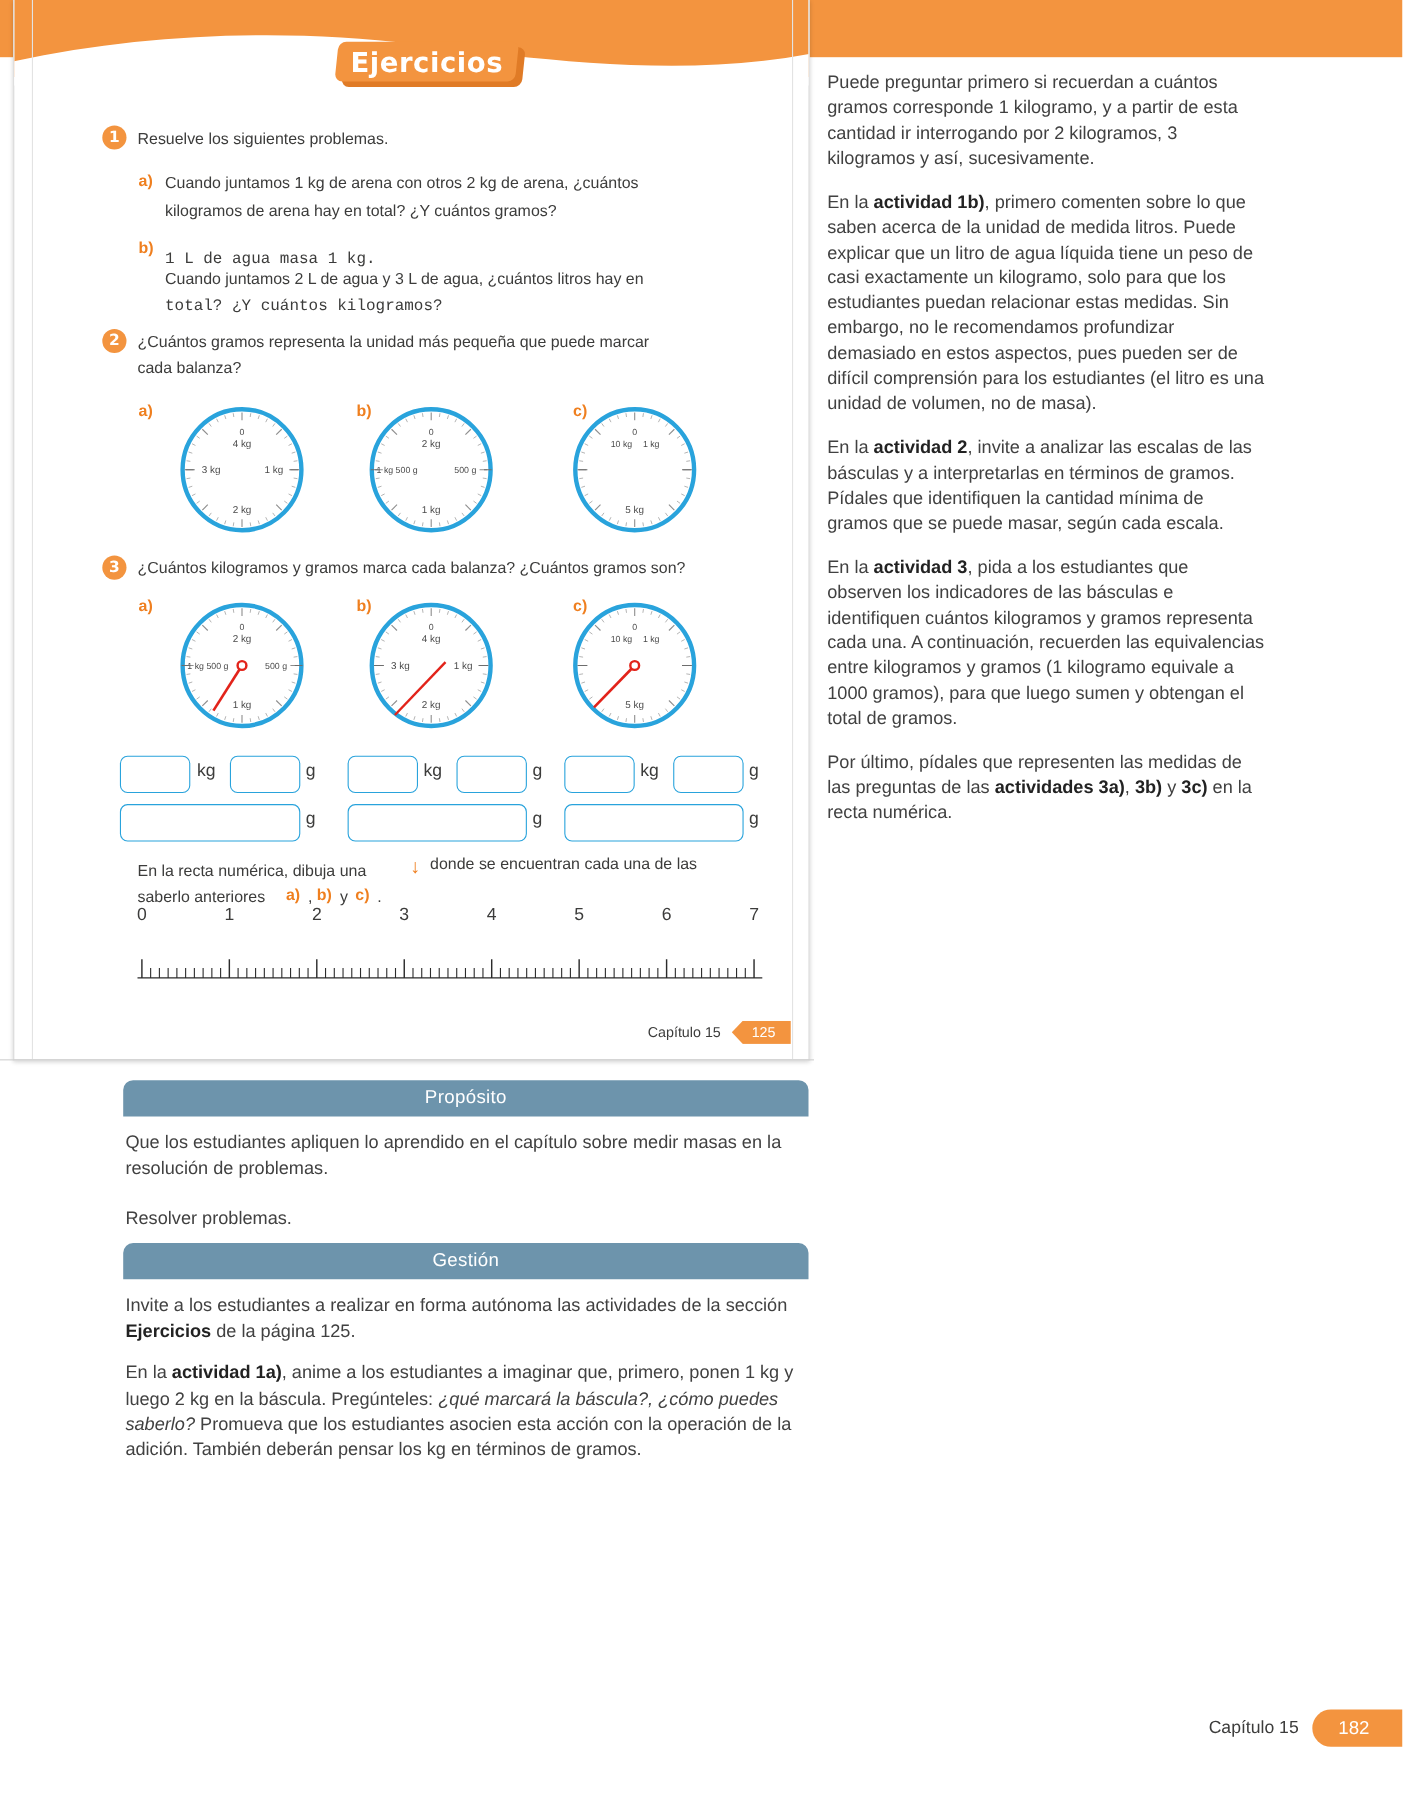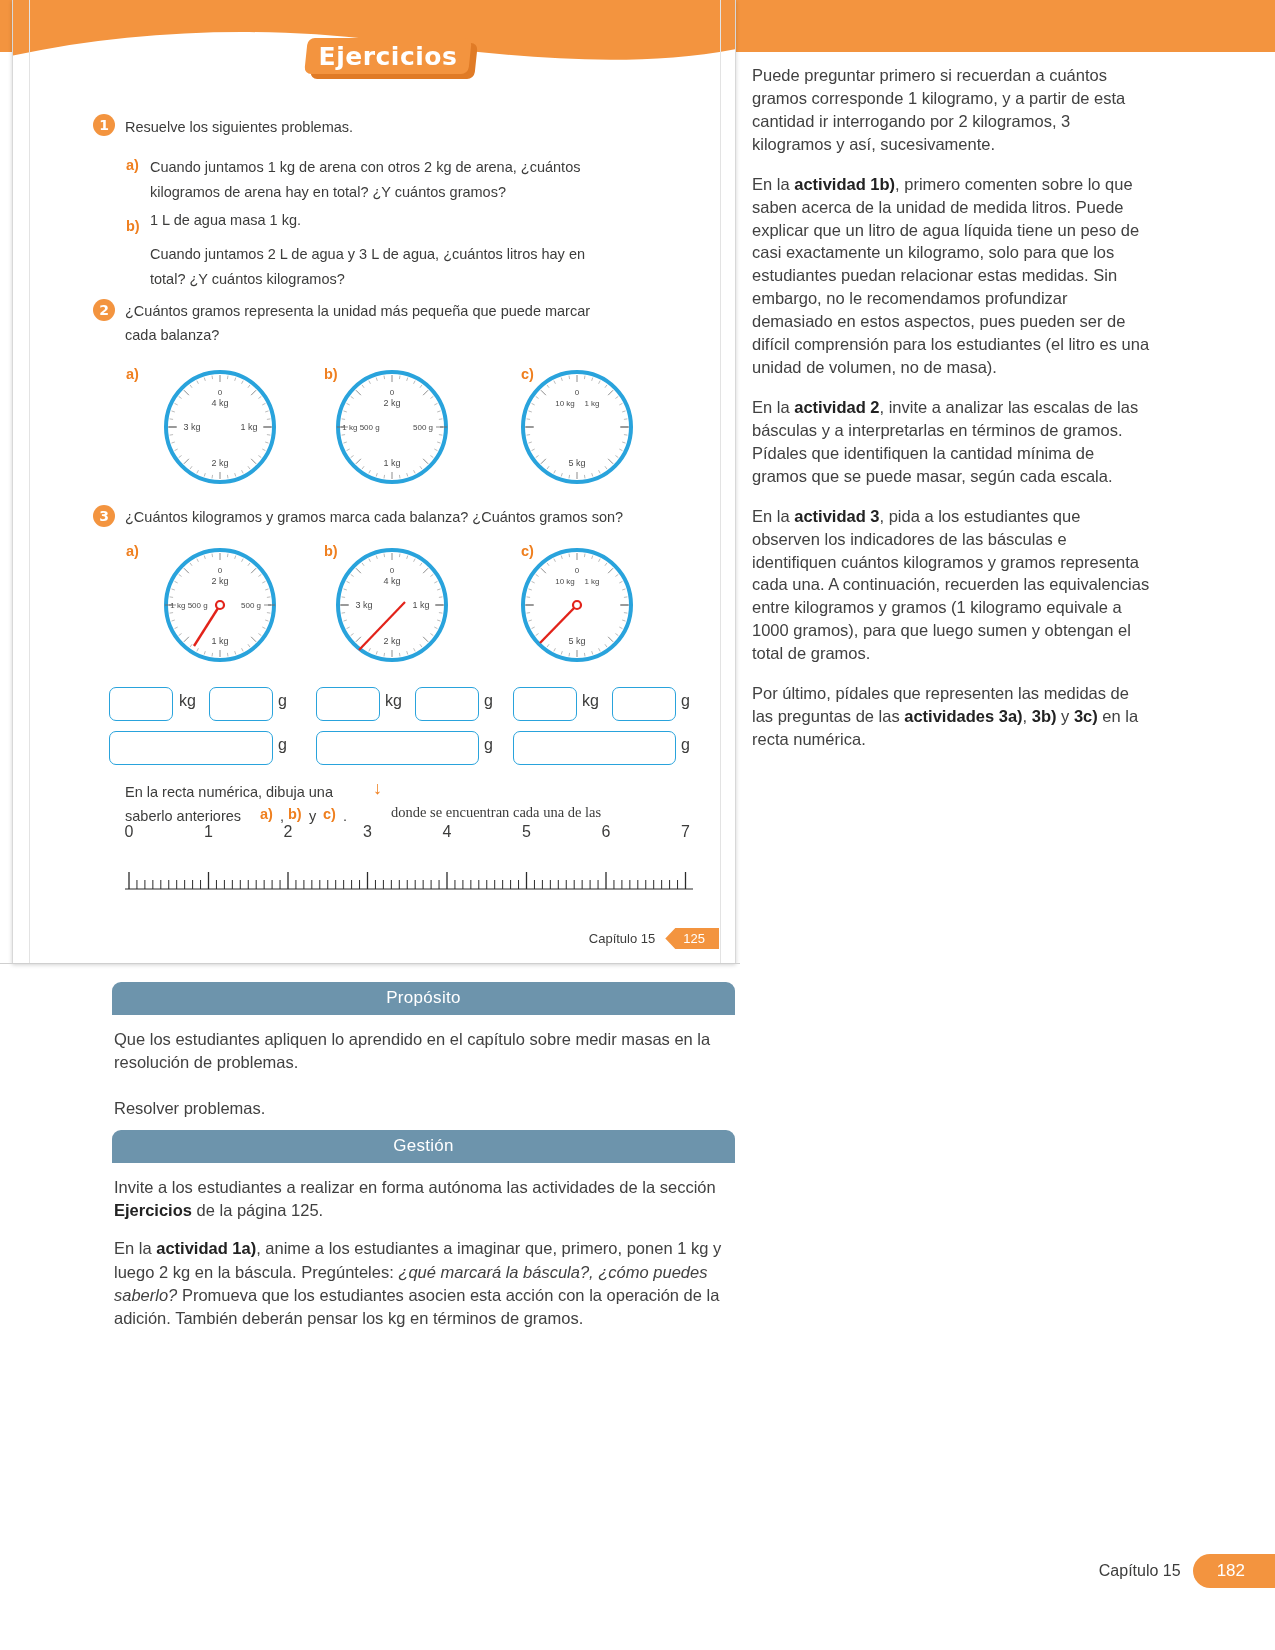--- a/index.html
+++ b/index.html
@@ -190,23 +190,23 @@
   <div class="sp-content">
 
     <div class="num-badge" style="left:80px;top:114px;">1</div>
     <div class="q-text" style="left:112px;top:117px;width:560px;">Resuelve los siguientes problemas.</div>
 
     <div class="sub-letter" style="left:113px;top:157px;">a)</div>
     <div class="sub-text" style="left:137px;top:157px;width:530px;">Cuando juntamos 1 kg de arena con otros 2 kg de arena, ¿cuántos</div>
     <div class="sub-text" style="left:137px;top:182px;width:530px;">kilogramos de arena hay en total? ¿Y cuántos gramos?</div>
 
     <div class="sub-letter" style="left:113px;top:218px;">b)</div>
-    <div class="sub-text" style="left:137px;top:210px;width:530px;">1 L de agua masa 1 kg.</div>
+    <div class="sub-text" style="left:137px;top:226px;width:530px;font-family:Liberation Mono, monospace;">1 L de agua masa 1 kg.</div>
     <div class="sub-text" style="left:137px;top:244px;width:530px;">Cuando juntamos 2 L de agua y 3 L de agua, ¿cuántos litros hay en</div>
-    <div class="sub-text" style="left:137px;top:269px;width:530px;">total? ¿Y cuántos kilogramos?</div>
+    <div class="sub-text" style="left:137px;top:269px;width:530px;font-family:Liberation Mono, monospace;">total? ¿Y cuántos kilogramos?</div>
 
     <div class="num-badge" style="left:80px;top:299px;">2</div>
     <div class="q-text" style="left:112px;top:301px;width:560px;">¿Cuántos gramos representa la unidad más pequeña que puede marcar</div>
     <div class="q-text" style="left:112px;top:325px;width:560px;">cada balanza?</div>
 
     <div class="sub-letter" style="left:113px;top:366px;">a)</div>
     <div class="sub-letter" style="left:311px;top:366px;">b)</div>
     <div class="sub-letter" style="left:508px;top:366px;">c)</div>
 
     <div class="scale" style="left:148px;top:368px;">
@@ -568,21 +568,21 @@
 
     <div class="ansbox" style="left:96px;top:731px;width:162px;height:32px;"></div>
     <div class="unit" style="left:265px;top:736px;">g</div>
     <div class="ansbox" style="left:303px;top:731px;width:161px;height:32px;"></div>
     <div class="unit" style="left:471px;top:736px;">g</div>
     <div class="ansbox" style="left:500px;top:731px;width:161px;height:32px;"></div>
     <div class="unit" style="left:668px;top:736px;">g</div>
 
     <div class="sub-text" style="left:112px;top:782px;">En la recta numérica, dibuja una</div>
     <div style="position:absolute;left:360px;top:778px;color:#ef7f1f;font-size:18px;font-family:'Liberation Sans',sans-serif;">↓</div>
-    <div class="sub-text" style="left:378px;top:802px;font-family:Liberation Serif, serif;">donde se encuentran cada una de las</div>
+    <div class="sub-text" style="left:378px;top:776px;">donde se encuentran cada una de las</div>
     <div class="sub-text" style="left:112px;top:806px;">saberlo anteriores</div>
     <div class="sub-letter" style="left:247px;top:806px;">a)</div>
     <div class="sub-text" style="left:267px;top:806px;">,</div>
     <div class="sub-letter" style="left:275px;top:806px;">b)</div>
     <div class="sub-text" style="left:296px;top:806px;">y</div>
     <div class="sub-letter" style="left:310px;top:806px;">c)</div>
     <div class="sub-text" style="left:330px;top:806px;">.</div>
 
     <div class="numline" style="left:110px;top:843px;">
       <svg width="580" height="50" viewBox="0 0 580 50" id="numline-svg">

